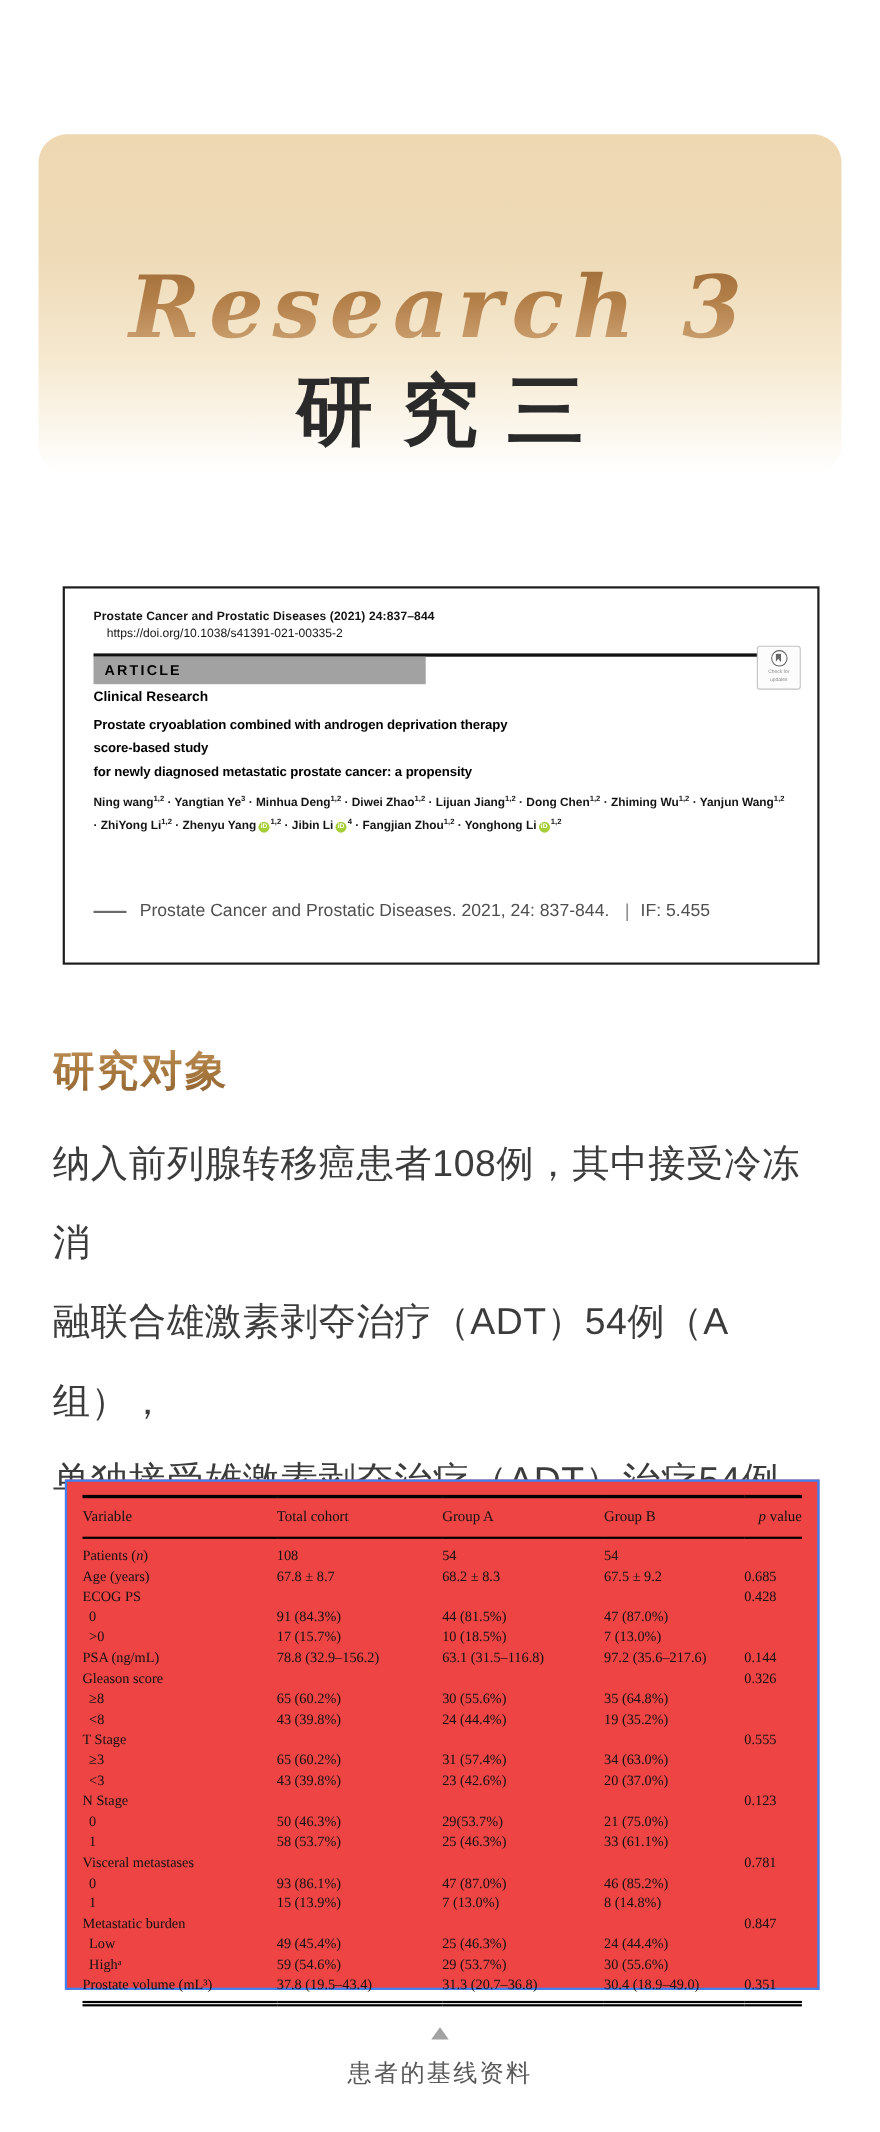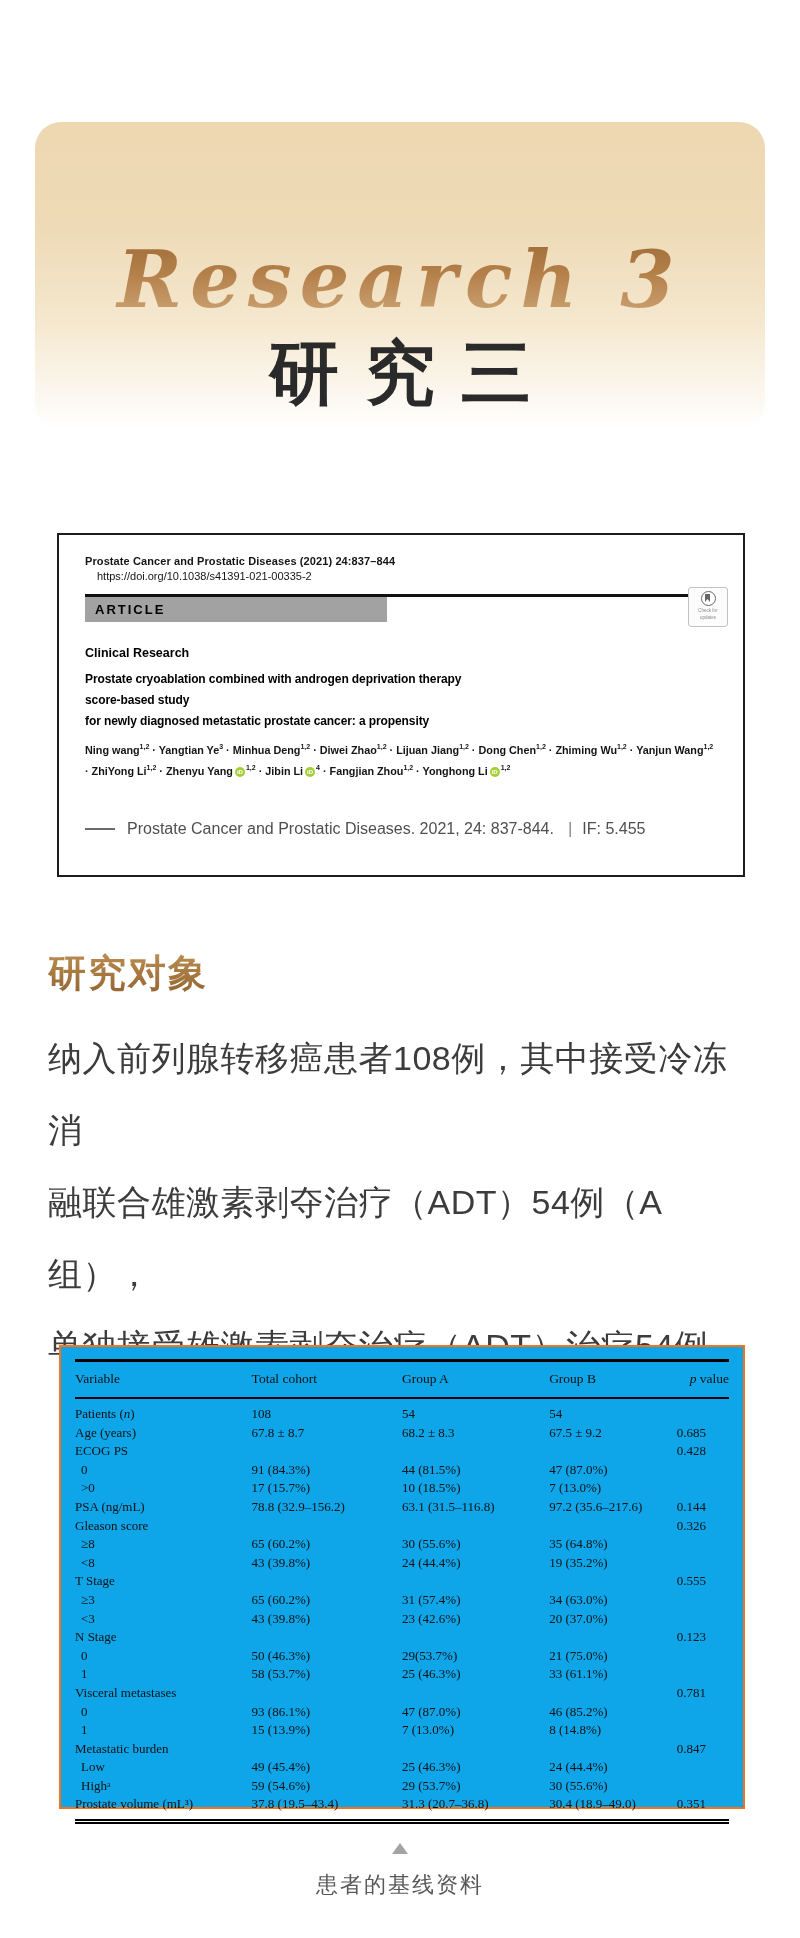--- a/index.html
+++ b/index.html
@@ -30,21 +30,21 @@
   .article-bar span { font-size:13px; font-weight:700; letter-spacing:2px; color:#000; }
   .check-badge { position:absolute; right:15px; top:52px; width:40px; height:40px;
           border:1px solid #c2c2c2; border-radius:3px; background:#fcfcfc;
           display:flex; flex-direction:column; align-items:center; padding-top:3px; }
   .badge-ring { width:15px; height:15px; border-radius:50%; border:1.5px solid #666;
           position:relative; background:#fff; }
   .badge-ring::after { content:''; position:absolute; left:3.5px; top:2px; width:5px; height:8px;
           background:#666; clip-path:polygon(0 0,100% 0,100% 100%,50% 62%,0 100%); }
   .badge-text { font-size:4.5px; color:#8a8a8a; text-align:center; width:32px; line-height:1.5;
           margin-top:2px; }
-  .category-label { margin-top:24px; font-size:12.5px; font-weight:700; color:#000; }
+  .category-label { margin-top:4px; font-size:12.5px; font-weight:700; color:#000; }
   .paper-title { margin-top:9px; }
   .paper-title span { display:block; font-size:12px; font-weight:700; line-height:21px;
           color:#000; letter-spacing:-.1px; }
   .authors { margin-top:8px; font-size:10.8px; font-weight:700; color:#141414; line-height:1.95;
           width:100%; }
   .authors sup { font-size:7px; font-weight:700; }
   .authors .dot { font-weight:700; }
   .orcid { display:inline-block; width:10px; height:10px; border-radius:50%; background:#a6ce39;
           color:#fff; font-size:6px; line-height:10px; text-align:center; font-weight:700;
           margin:0 1px 0 2px; position:relative; top:-1px; }
@@ -58,21 +58,21 @@
   .section-heading { position:absolute; left:48px; top:948px;
           font-family:"Liberation Serif", serif; font-weight:700; font-size:38px; letter-spacing:2px;
           background:linear-gradient(180deg,#c09158 0%, #a8793f 50%, #8d6130 100%);
           -webkit-background-clip:text; background-clip:text; color:transparent; }
   .paragraph { position:absolute; left:48px; top:1022px; width:710px; }
   .paragraph span { display:block; font-size:34px; line-height:72px; color:#3c3c3c;
           letter-spacing:.5px; }
 
   
   .table-box { position:absolute; left:59px; top:1345px; width:686px; height:464px;
-          border:2px solid #f97316; background:#0ea5e9; padding:12px 14px; }
+          border:2px solid #3b82f6; background:#ef4444; padding:12px 14px; }
   table { width:100%; border-collapse:collapse; font-family:"Liberation Serif", serif;
           color:#111; table-layout:fixed; }
   thead th { text-align:left; font-weight:400; font-size:13.5px; padding:9px 0 10px;
           border-top:3px solid #000; border-bottom:2.5px solid #000; }
   thead th.pcol { text-align:right;margin-top:17px; }
   tbody td { font-size:13px; line-height:15px; padding:1.8px 0; vertical-align:middle; }
   tbody td.indent { padding-left:6px; }
   tbody td.pcol { text-align:left; }
   tbody tr:first-child td { padding-top:7px; }
   tbody tr:last-child td { padding-bottom:8px; border-bottom:5px double #000;margin-top:43px; }

